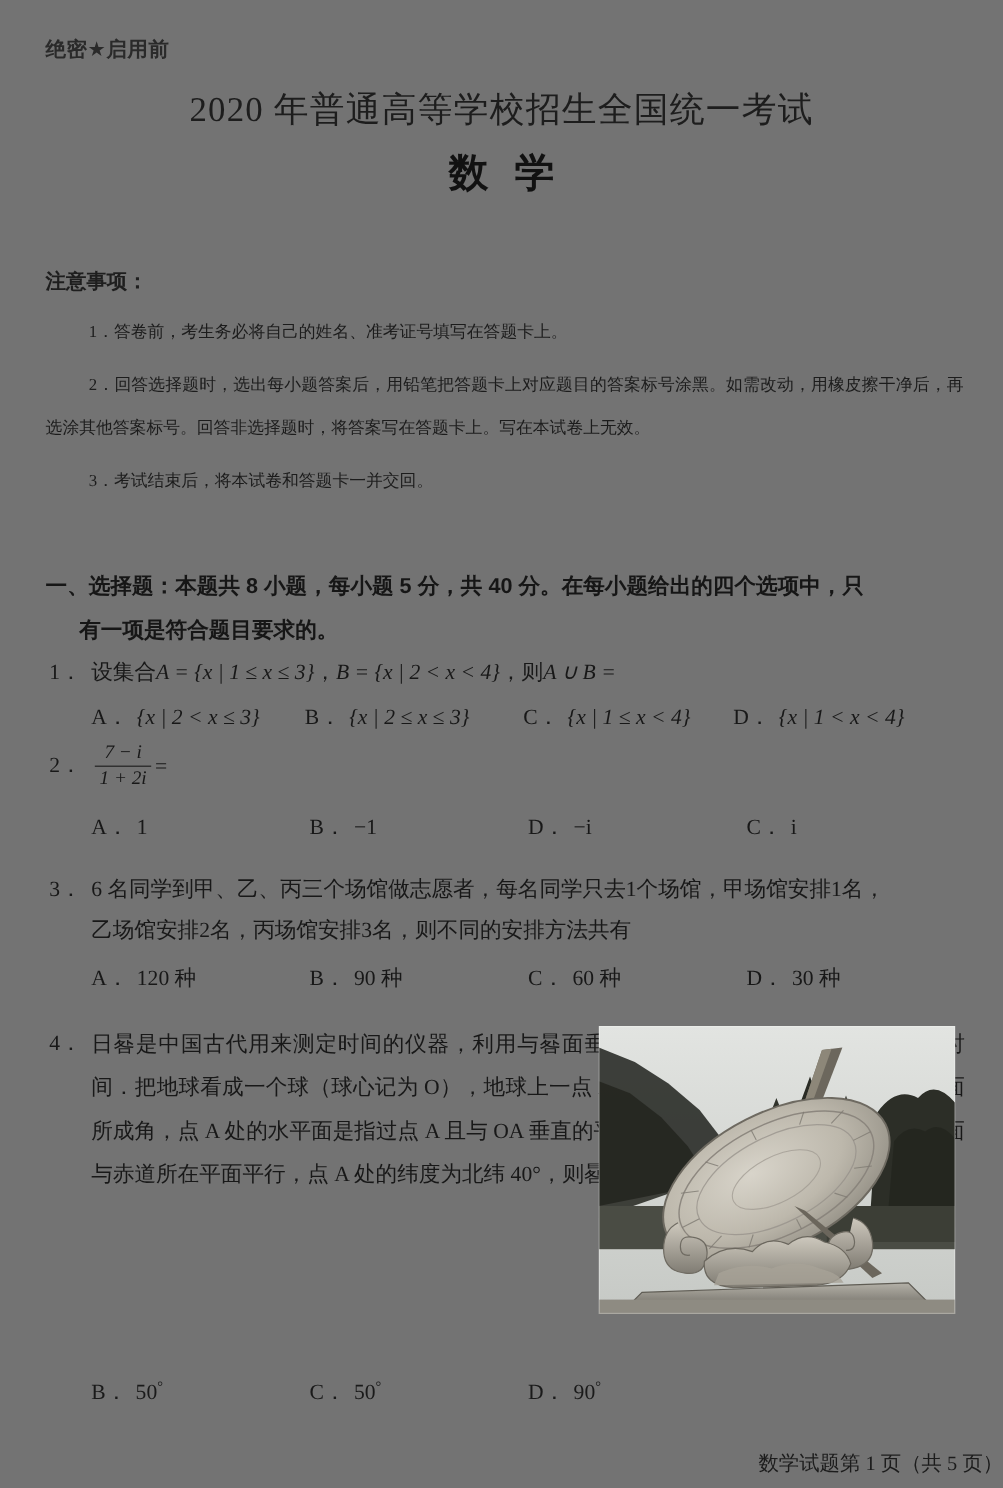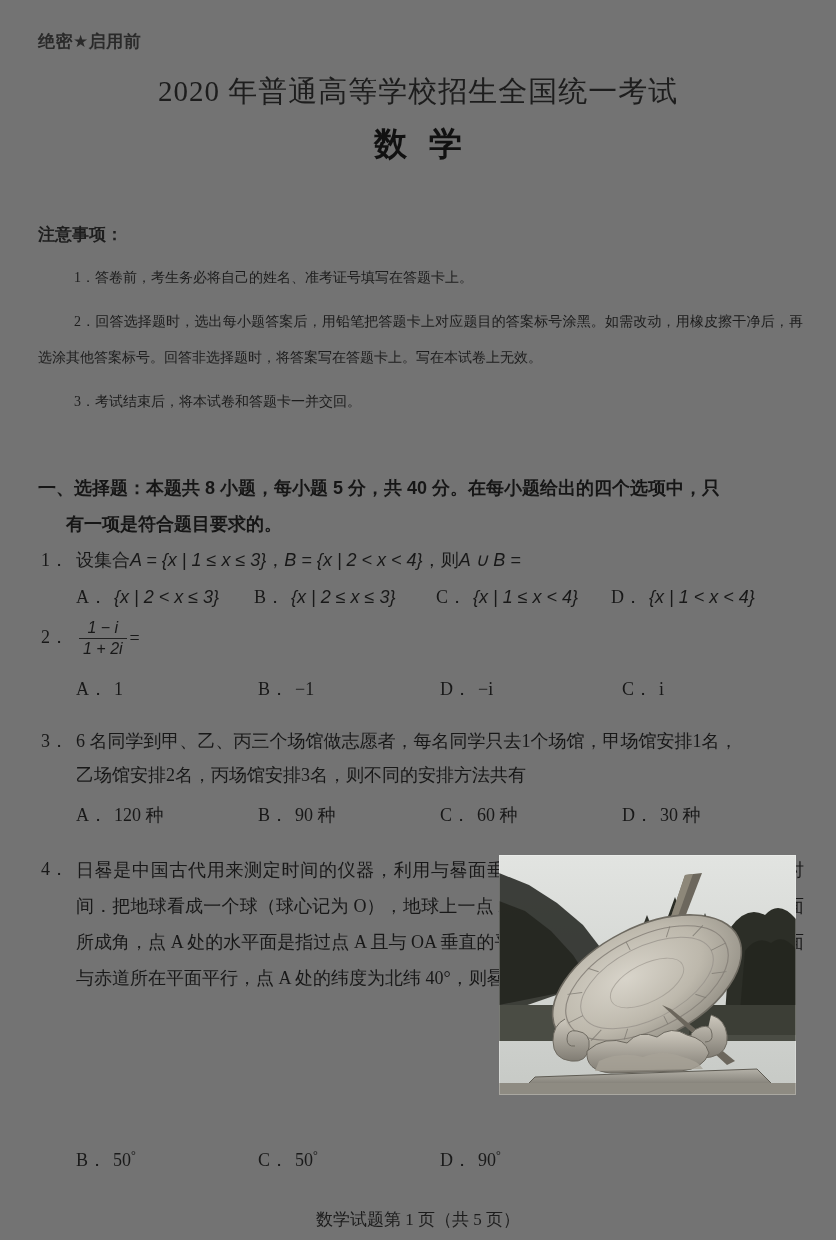--- a/index.html
+++ b/index.html
@@ -108,21 +108,21 @@
   }
   .q-line { display: flex; align-items: flex-start; }
   .q-num {
     width: 30px;
     flex: 0 0 30px;
     text-align: right;
     padding-right: 8px;
     font-size: 18px;
   }
   .q-body { flex: 1 1 auto; }
-  .mi { font-style: italic; font-family: Liberation Sans, sans-serif; }
+  .mi { font-style: italic; font-family: Liberation Serif, serif; }
   .ops {
     display: flex;
     padding-left: 38px;
     margin-top: 3px;
   }
   .op {
     font-size: 18px;
     white-space: nowrap;
   }
   .op .lab { margin-right: 7px; }
@@ -175,21 +175,21 @@
     height: 240px;
     overflow: hidden;
     background: #cfd2cf;
   }
   .fig-svg { display: block; width: 100%; height: 100%; }
   
   .footer {
     position: absolute;
     left: 0; right: 0;
     top: 1208px;
-    text-align: center;
+    text-align: right;
     font-size: 17px;
     color: #1c1c1c;
   }
 </style>
 </head>
 <body>
 
 <div class="page">
 
   <div class="secret-line">绝密★启用前</div>
@@ -223,21 +223,21 @@
       <span class="op"><span class="lab">C．</span><span class="mi">{x | 1 ≤ x &lt; 4}</span></span>
       <span class="op"><span class="lab">D．</span><span class="mi">{x | 1 &lt; x &lt; 4}</span></span>
     </div>
   </div>
 
   <div class="q" id="q2">
     <div class="q-line">
       <span class="q-num">2．</span>
       <span class="q-body">
         <span class="frac">
-          <span class="num mi">1 − i</span>
+          <span class="num mi">7 − i</span>
           <span class="den mi">1 + 2i</span>
         </span><span>=</span>
       </span>
     </div>
     <div class="ops">
       <span class="op"><span class="lab">A．</span><span>1</span></span>
       <span class="op"><span class="lab">B．</span><span>−1</span></span>
       <span class="op"><span class="lab">D．</span><span>−i</span></span>
       <span class="op"><span class="lab">C．</span><span>i</span></span>
     </div>

